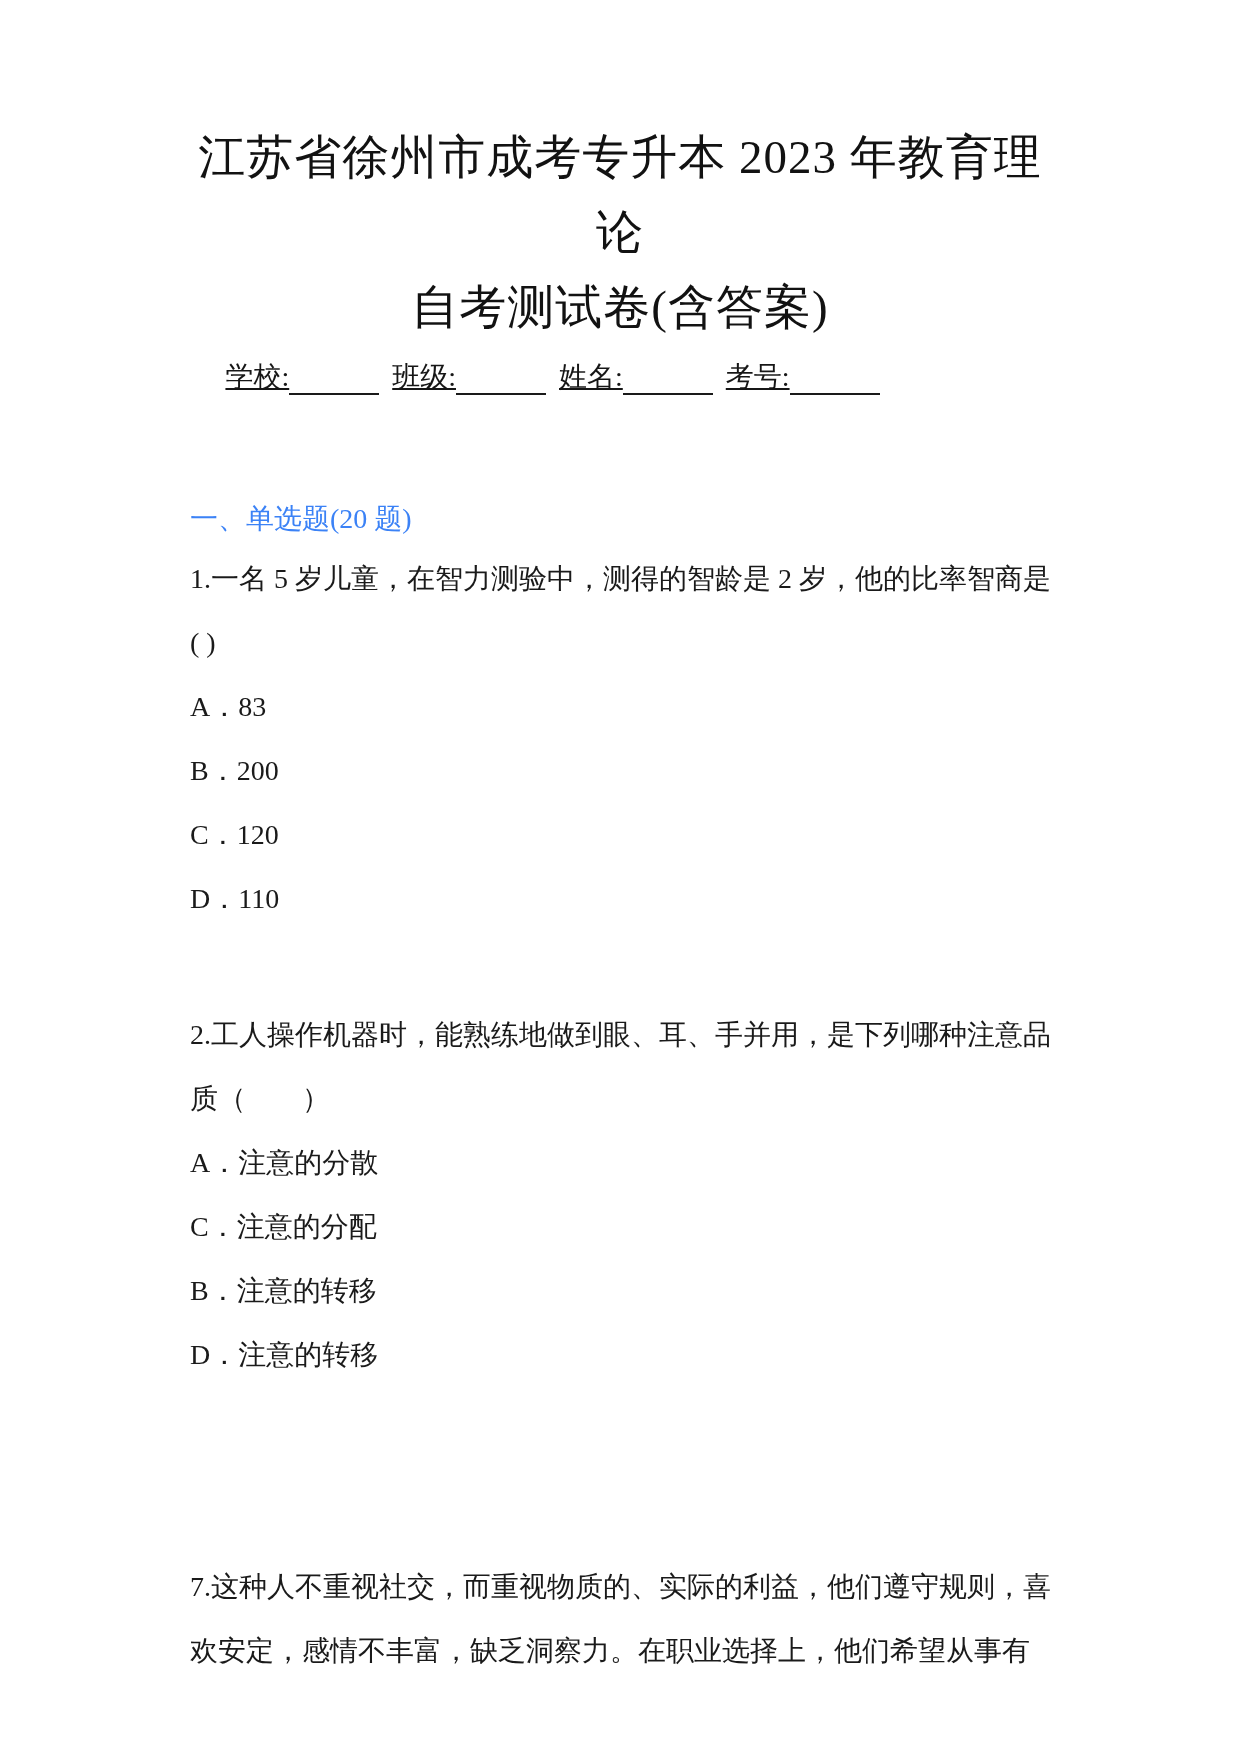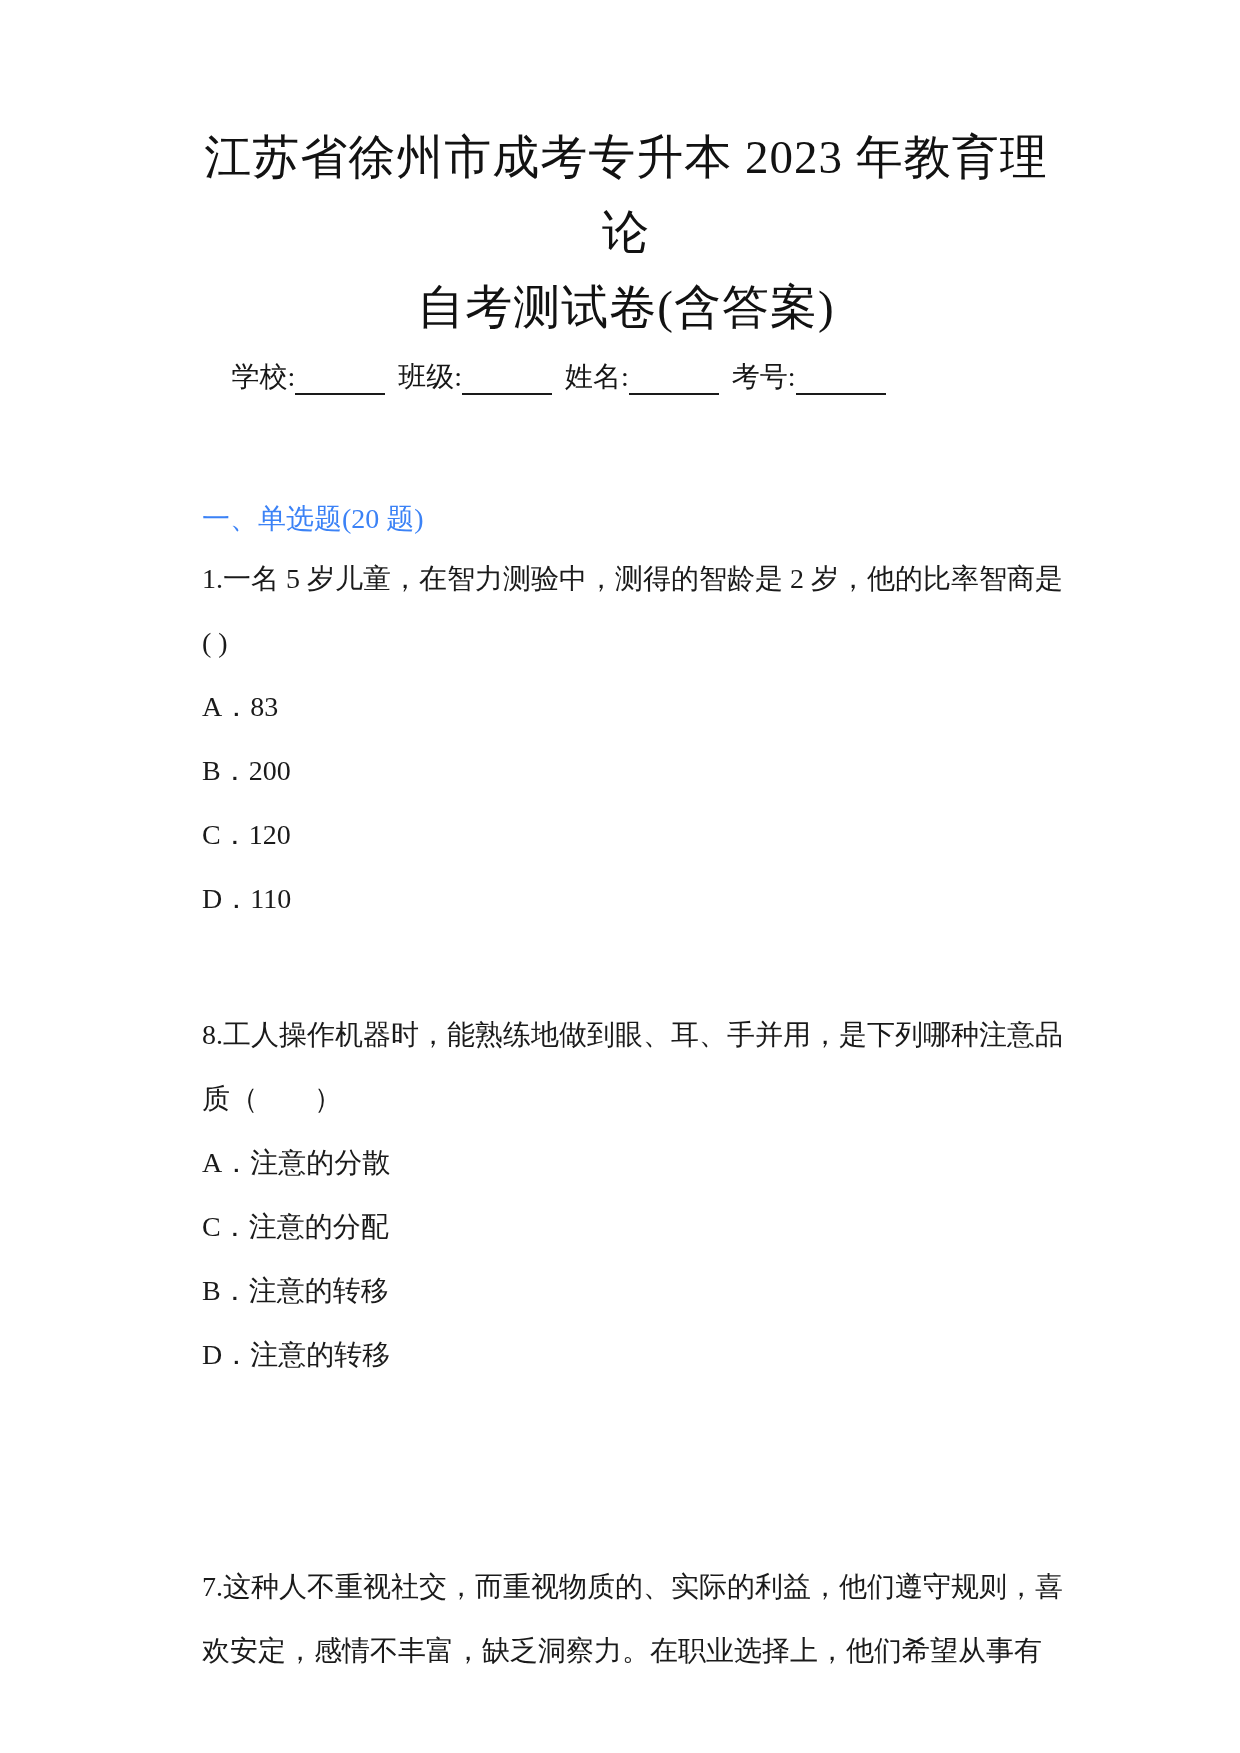--- a/index.html
+++ b/index.html
@@ -11,21 +11,20 @@
 
   .page {
     position: relative;
     width: 1240px;
     height: 1753px;
     margin: 0 auto;
     background: #ffffff;
     color: #161616;
     font-family: "Liberation Serif", "DejaVu Serif", serif;
     overflow: hidden;
-    padding-left: 12px;
   }
 
   .doc {
     padding: 0 190px;
   }
 
   
   .title {
     padding-top: 120px;
     text-align: center;
@@ -44,20 +43,21 @@
     align-items: flex-end;
     justify-content: center;
     gap: 13px;
     padding-right: 135px;
     font-size: 28px;
   }
   .fill-group {
     display: inline-flex;
     align-items: flex-end;
     white-space: nowrap;
+    text-decoration: underline;
   }
   .fill-label {
     line-height: 36px;
   }
   .blank-line {
     display: inline-block;
     width: 90px;
     height: 30px;
     border-bottom: 2px solid #1a1a1a;
   }
@@ -119,21 +119,21 @@
     <section class="question q1">
       <div class="qline">1.一名 5 岁儿童，在智力测验中，测得的智龄是 2 岁，他的比率智商是</div>
       <div class="qline">( )</div>
       <div class="qline">A．83</div>
       <div class="qline">B．200</div>
       <div class="qline">C．120</div>
       <div class="qline">D．110</div>
     </section>
 
     <section class="question q2">
-      <div class="qline">8.工人操作机器时，能熟练地做到眼、耳、手并用，是下列哪种注意品</div>
+      <div class="qline">2.工人操作机器时，能熟练地做到眼、耳、手并用，是下列哪种注意品</div>
       <div class="qline">质（　　）</div>
       <div class="qline">A．注意的分散</div>
       <div class="qline">C．注意的分配</div>
       <div class="qline">B．注意的转移</div>
       <div class="qline">D．注意的转移</div>
     </section>
 
     <section class="question q3">
       <div class="qline">7.这种人不重视社交，而重视物质的、实际的利益，他们遵守规则，喜</div>
       <div class="qline">欢安定，感情不丰富，缺乏洞察力。在职业选择上，他们希望从事有</div>

